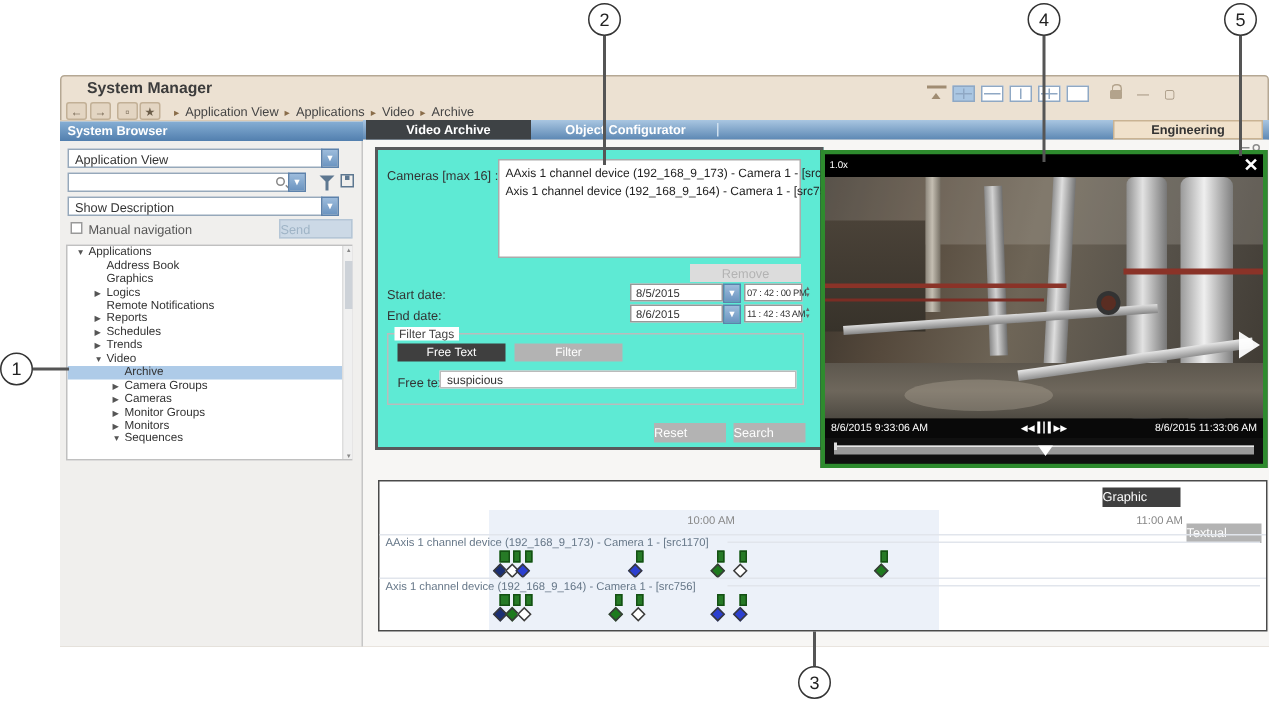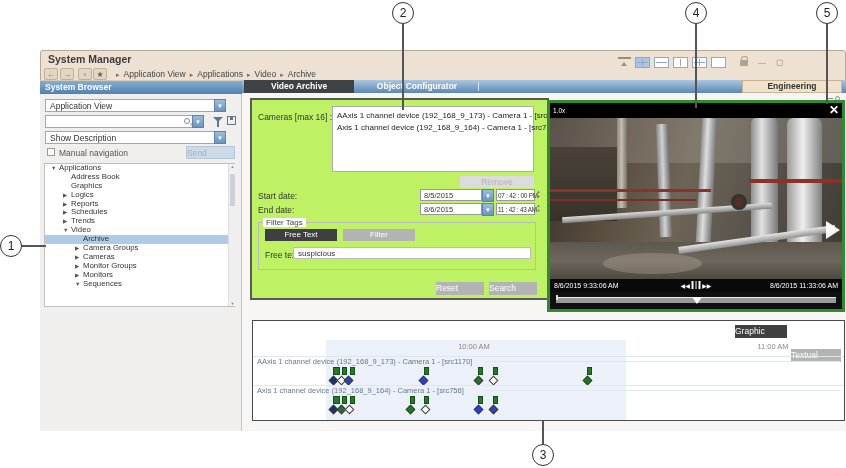--- a/index.html
+++ b/index.html
@@ -7,21 +7,21 @@
   body { width:846px; height:468px; position:relative; font-family:"Liberation Sans", sans-serif; color:#333; overflow:hidden; }
   .abs { position:absolute; }
 
   
   .callout-circle { position:absolute; width:22px; height:22px; border:1.2px solid #333; border-radius:50%; background:#fff; display:flex; align-items:center; justify-content:center; font-size:12px; color:#222; z-index:50; }
   .callout-line { position:absolute; background:#555; z-index:49; }
 
   
   .win { left:40px; top:50px; width:806px; height:381px; background:#ece1d2; border:1px solid #b5a894; border-radius:3px 3px 0 0; }
   .titlebar { left:40px; top:50px; width:806px; height:16px; }
-  .title-text { position:absolute; left:8px; top:3px; font-size:10.5px; font-weight:bold; color:#3c3c3c; }
+  .title-text { position:absolute; left:18px; top:3px; font-size:10.5px; font-weight:bold; color:#3c3c3c; }
   .toolbar { left:40px; top:66px; width:806px; height:15px; border-bottom:1px solid #d9cab5; }
   .navbtn { position:absolute; top:2px; width:14px; height:12px; background:#e3d5c2; border:1px solid #c2b096; border-radius:2px; font-size:8px; color:#6b5d49; text-align:center; line-height:11px; }
   .crumb { position:absolute; left:72px; top:3px; font-size:8.5px; color:#444; white-space:nowrap; }
   .crumb .sep { color:#8a6d4a; font-size:7px; margin:0 4px; }
 
   
   .wicons { left:618px; top:56px; height:13px; display:flex; gap:4px; align-items:center; }
   .lico { width:15px; height:11px; border:1px solid #8fa8c4; background:#fff; position:relative; }
   .lico.blue { background:#aac6e2; }
   .lico .hline { position:absolute; left:1px; right:1px; top:4px; height:1px; background:#8fa8c4; }
@@ -55,21 +55,21 @@
 
   
   .main-bg { left:242px; top:93px; width:604px; height:338px; background:#f7f6f4; }
   .tabbar { left:242px; top:80px; width:604px; height:13px; background:linear-gradient(180deg,#a9c6e1,#5d88b4); }
   .tab { position:absolute; top:0; height:13px; font-size:8.5px; font-weight:bold; color:#fff; text-align:center; line-height:13px; }
   .tab.active { background:#3e4245; }
   .tabsep { position:absolute; top:2px; width:1px; height:9px; background:#cfe0ef; }
   .engineering { position:absolute; top:0; height:13px; background:#f0e1cb; border:1px solid #c9b underline; border:1px solid #c9b393; color:#333; font-size:8.5px; font-weight:bold; text-align:center; line-height:11px; }
 
   
-  .form { left:250px; top:98px; width:299px; height:202px; background:#bef264; border:2px solid #58595b; }
+  .form { left:250px; top:98px; width:299px; height:202px; background:#5eead4; border:2px solid #58595b; }
   .flabel { position:absolute; font-size:8.5px; color:#333; }
   .listbox { position:absolute; left:80px; top:6px; width:202px; height:66px; background:#fff; border:1px solid #ababab; padding:3px 0 0 4px; }
   .listbox .li { font-size:8px; color:#222; line-height:12px; white-space:nowrap; }
   .rm-btn { position:absolute; left:208px; top:76px; width:74px; height:12px; background:#dcdcdc; color:#b3b3b3; font-size:8.5px; text-align:center; line-height:12px; }
   .datefield { position:absolute; height:12px; background:#fff; border:1px solid #999; font-size:7.5px; padding:1px 0 0 3px; }
   .timefield { position:absolute; height:12px; background:#fff; border:1px solid #999; font-size:6.3px; letter-spacing:-0.2px; padding:2px 0 0 1px; white-space:nowrap; }
   .spin { position:absolute; width:7px; height:12px; font-size:4px; color:#666; line-height:5px; text-align:center; }
   .groupbox { position:absolute; left:6px; top:122px; width:278px; height:48px; border:1px solid #bbb; }
   .grouplegend { position:absolute; left:4px; top:-5px; background:#fff; padding:0 3px; font-size:8px; color:#444; }
   .seg-btn { position:absolute; top:6px; width:72px; height:12px; font-size:8px; color:#fff; text-align:center; line-height:12px; }
@@ -168,20 +168,21 @@
 <div class="abs chk" style="left:47px; top:148px;"></div>
 <div class="abs" style="left:59px; top:148px; font-size:8.5px; color:#555;">Manual navigation</div>
 <div class="abs btn-disabled" style="left:186px; top:146px; width:49px; height:13px; line-height:12px;">Send</div>
 
 <div class="abs treebox">
     <div id="tree">
       <div class="tree-item" style="padding-left: 6px;"><span class="tree-arrow">▼</span><span>Applications</span></div>
       <div class="tree-item" style="padding-left: 18px;"><span class="tree-arrow"></span><span>Address Book</span></div>
       <div class="tree-item" style="padding-left: 18px;"><span class="tree-arrow"></span><span>Graphics</span></div>
       <div class="tree-item" style="padding-left: 18px;"><span class="tree-arrow">▶</span><span>Logics</span></div>
+      <div class="tree-item" style="padding-left: 18px;"><span class="tree-arrow"></span><span>Remote Notifications</span></div>
       <div class="tree-item" style="padding-left: 18px;"><span class="tree-arrow">▶</span><span>Reports</span></div>
       <div class="tree-item" style="padding-left: 18px;"><span class="tree-arrow">▶</span><span>Schedules</span></div>
       <div class="tree-item" style="padding-left: 18px;"><span class="tree-arrow">▶</span><span>Trends</span></div>
       <div class="tree-item" style="padding-left: 18px;"><span class="tree-arrow">▼</span><span>Video</span></div>
       <div class="tree-item selected" style="padding-left: 30px;"><span class="tree-arrow"></span><span>Archive</span></div>
       <div class="tree-item" style="padding-left: 30px;"><span class="tree-arrow">▶</span><span>Camera Groups</span></div>
       <div class="tree-item" style="padding-left: 30px;"><span class="tree-arrow">▶</span><span>Cameras</span></div>
       <div class="tree-item" style="padding-left: 30px;"><span class="tree-arrow">▶</span><span>Monitor Groups</span></div>
       <div class="tree-item" style="padding-left: 30px;"><span class="tree-arrow">▶</span><span>Monitors</span></div>
       <div class="tree-item" style="padding-left: 30px;"><span class="tree-arrow">▼</span><span>Sequences</span></div>

